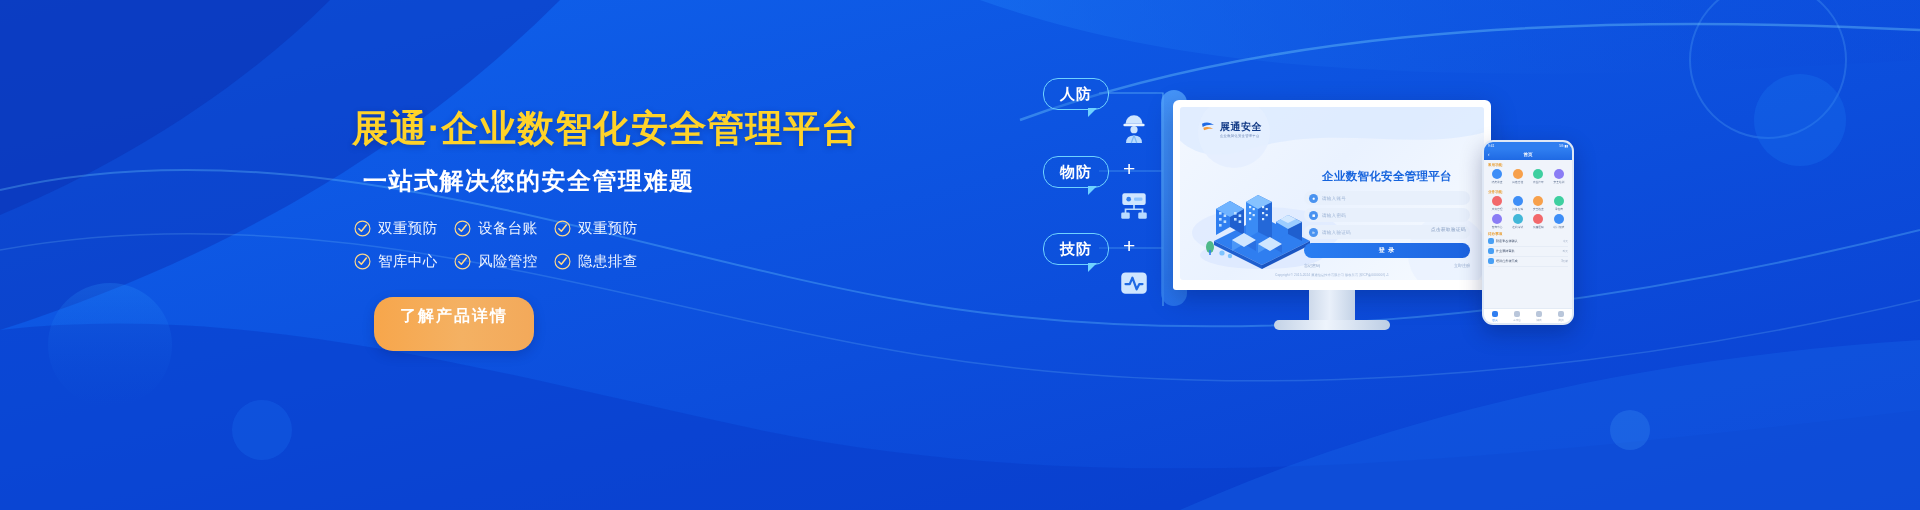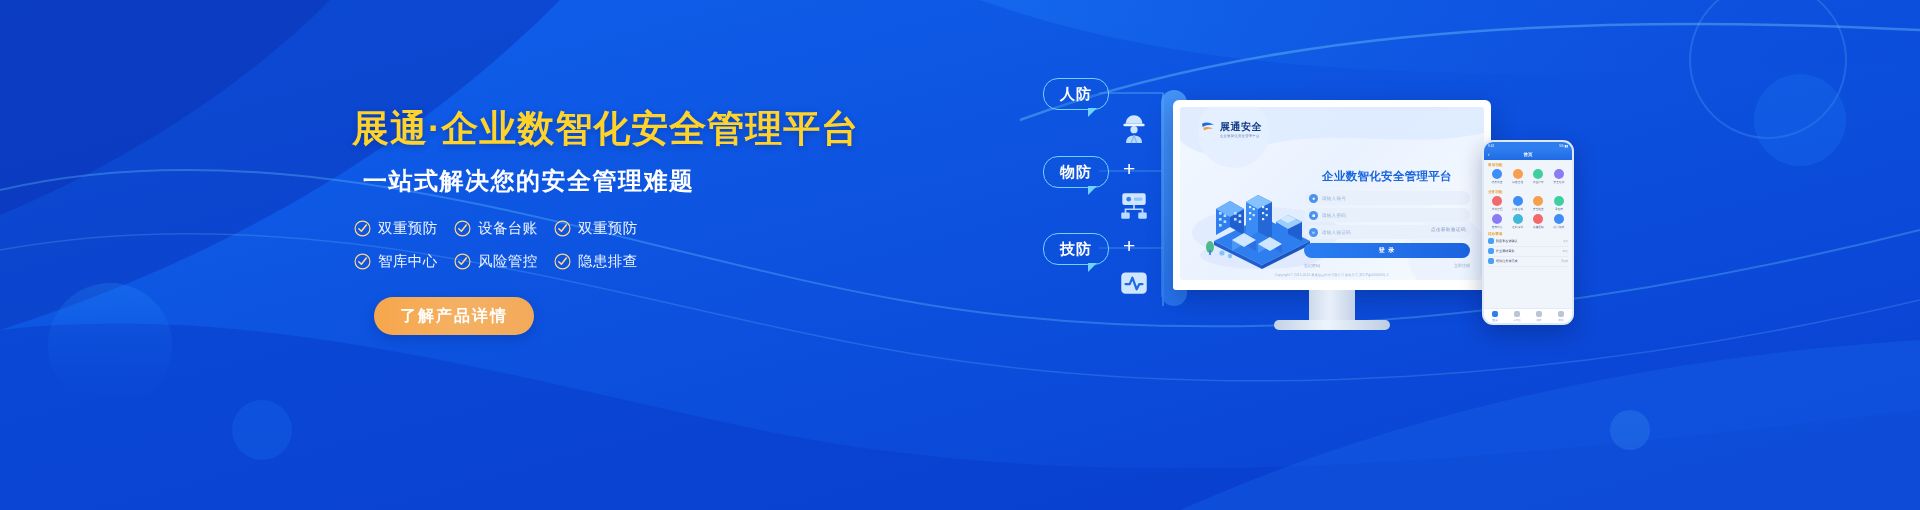--- a/index.html
+++ b/index.html
@@ -26,21 +26,21 @@
     margin:16px 0 0 11px;white-space:nowrap;
   }
   .features{margin:22px 0 0 2px;width:300px;}
   .frow{display:flex;}
   .frow + .frow{margin-top:14px;}
   .fitem{display:flex;align-items:center;width:104px;}
   .fitem .chk{width:17px;height:17px;flex:0 0 17px;margin-right:7px;}
   .fitem .ftxt{font-size:14.5px;color:#eef4ff;white-space:nowrap;letter-spacing:.4px;}
   .cta{
     display:inline-block;margin:26px 0 0 22px;
-    padding:0 26px;height:38px;line-height:38px;
+    padding:0 26px;height:54px;line-height:38px;
     border-radius:19px;
     background:linear-gradient(90deg,#F7A64B 0%,#F4B163 55%,#F3A95A 100%);
     color:#ffffff;font-size:16px;font-weight:bold;letter-spacing:2px;
     box-shadow:0 4px 12px rgba(0,25,90,.22);cursor:pointer;
     white-space:nowrap;
   }
 
   
   .badgecol{position:absolute;left:1035px;top:78px;width:160px;height:240px;}
   .bubble{

